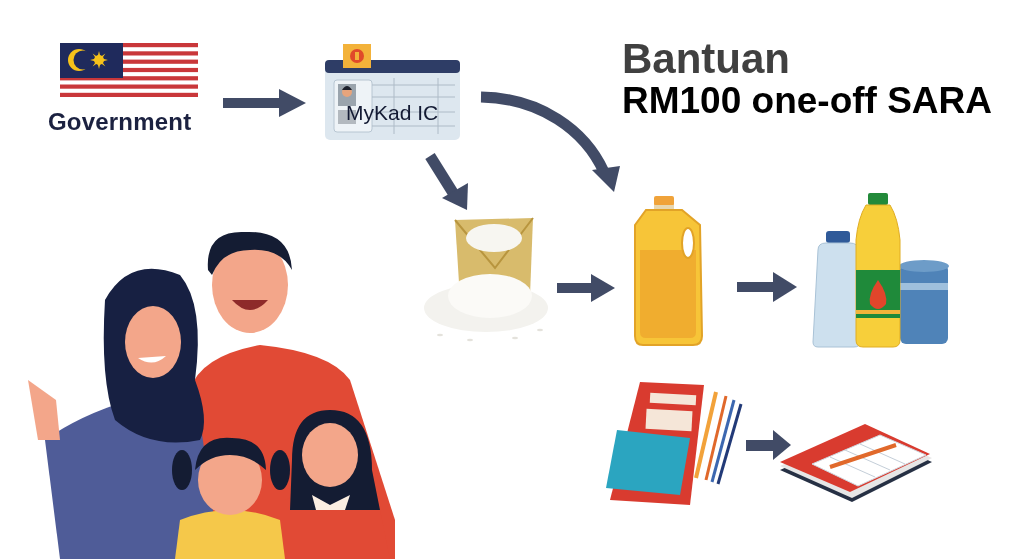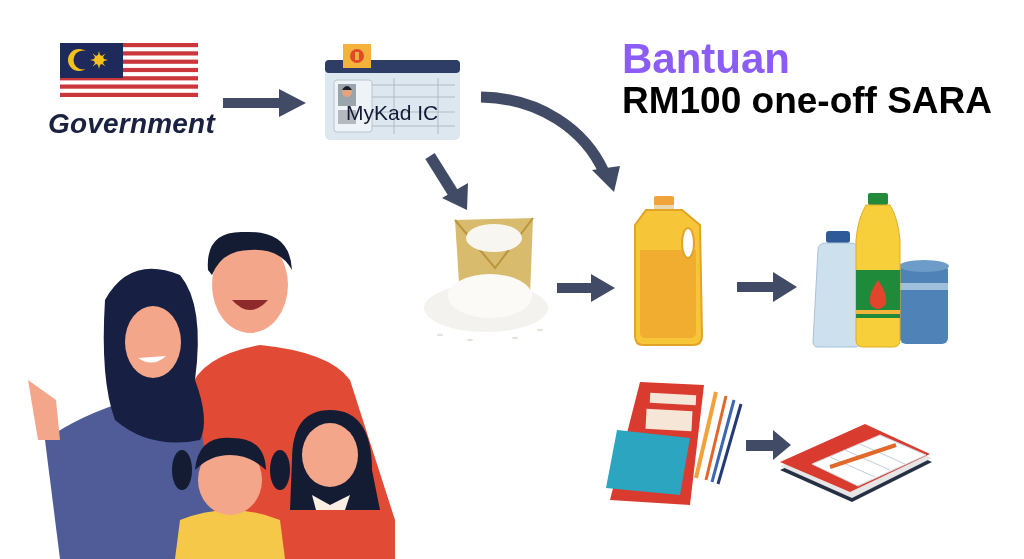--- a/index.html
+++ b/index.html
@@ -1,19 +1,19 @@
 <!DOCTYPE html>
 <html><head>
 <meta charset="utf-8">
 <style>
   html,body{margin:0;padding:0;background:#ffffff;}
   body{width:1024px;height:559px;position:relative;overflow:hidden;font-family:"Liberation Sans",sans-serif;}
   .abs{position:absolute;}
-  .label-gov{left:48px;top:108px;font-size:28px;font-weight:bold;color:#1b2140;letter-spacing:0.2px;font-style:italic;}
-  .title1{left:622px;top:36px;font-size:42px;font-weight:bold;color:#8b5cf6;line-height:46px;}
+  .label-gov{left:48px;top:108px;font-size:24px;font-weight:bold;color:#1b2140;letter-spacing:0.2px;}
+  .title1{left:622px;top:36px;font-size:42px;font-weight:bold;color:#404040;line-height:46px;}
   .title2{left:622px;top:82px;font-size:37px;font-weight:bold;color:#000000;line-height:38px;}
   .mykad-label{left:346px;top:101px;font-size:21px;font-weight:normal;color:#131a33;}
   svg{position:absolute;left:0;top:0;}
 </style>
 </head>
 <body>
 
 <svg width="1024" height="559" viewBox="0 0 1024 559">
 
   <g>

